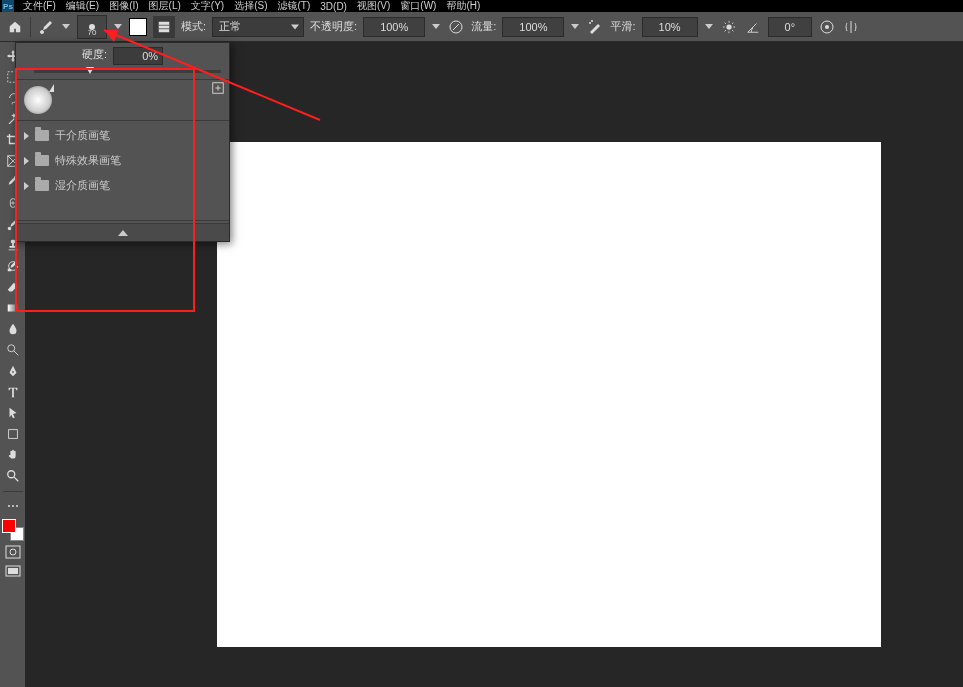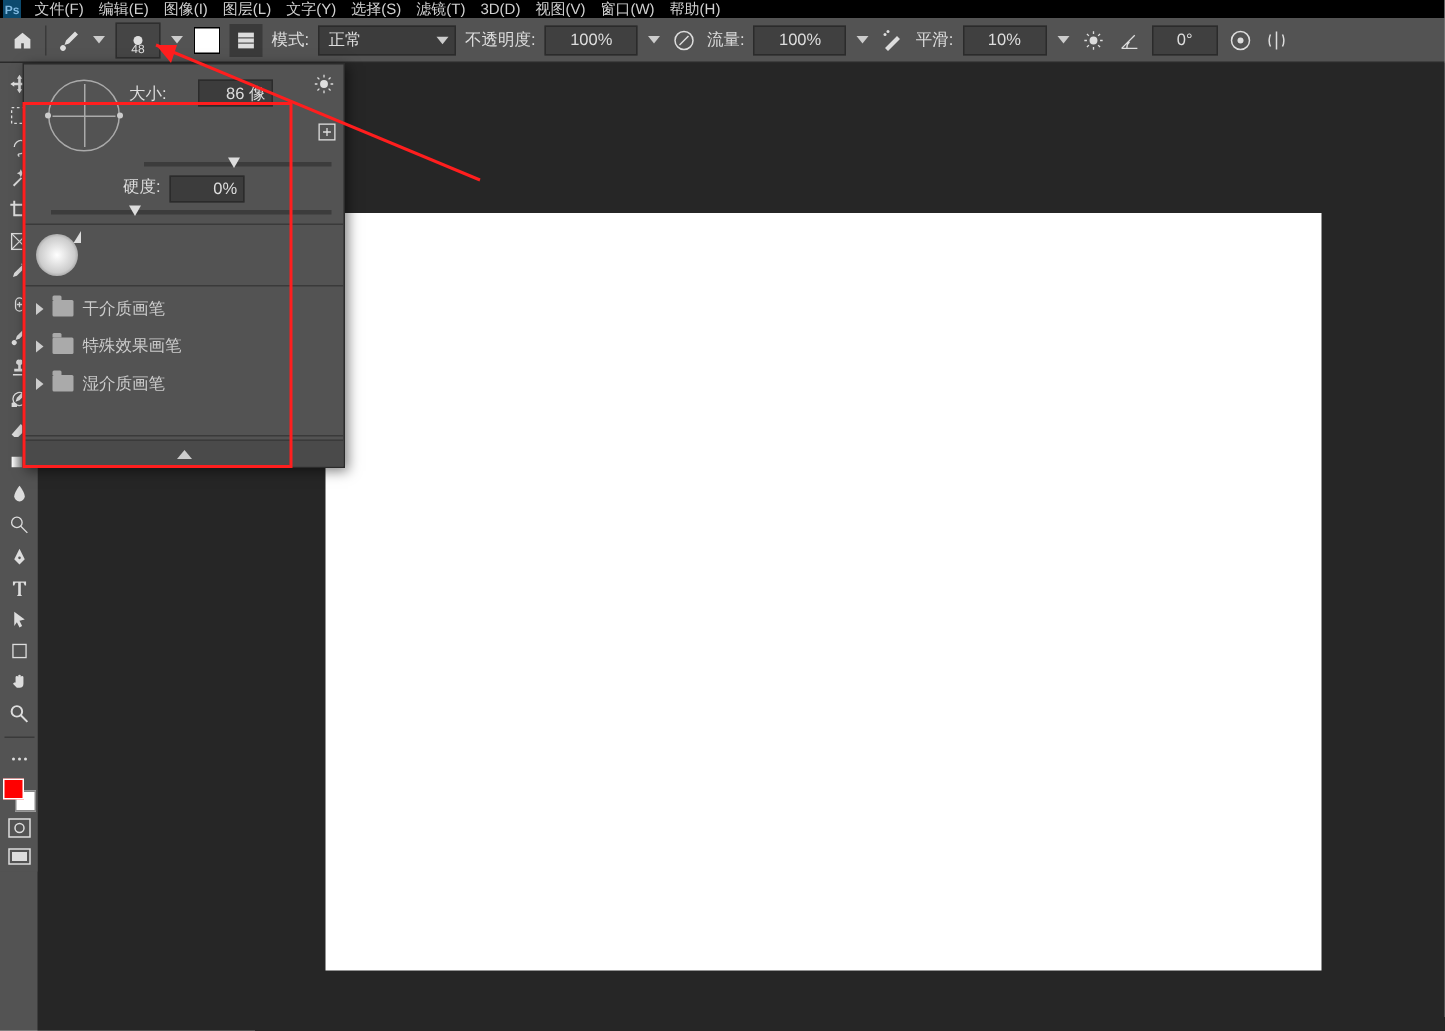--- a/index.html
+++ b/index.html
@@ -95,21 +95,21 @@
   <div class="ob-brush">
     <svg width="16" height="16" viewBox="0 0 16 16">
         <path fill="#ddd" d="M12 2l2 2-6 6-3 1 1-3zM4 11c-1 0-2 1-2 2s1 2 2 2 2-1 2-2-1-2-2-2z"></path>
       </svg>
   </div>
   <div class="ob-dd">
       <span class="chev"></span>
     </div>
   <div class="ob-brushpv">
     <div class="dot"></div>
-    <div class="num">48</div>
+    <div class="num">70</div>
   </div>
   <div class="ob-dd">
       <span class="chev"></span>
     </div>
   <div class="ob-swatch"></div>
   <div class="ob-canvasbtn">
     <svg width="14" height="14" viewBox="0 0 16 16">
         <rect x="2" y="2" width="12" height="12" fill="#ddd"></rect>
         <path stroke="#555" d="M2 6h12M2 10h12"></path>
       </svg>
@@ -321,41 +321,20 @@
     </div>
   <div class="tb-screen">
       <svg width="16" height="14" viewBox="0 0 16 14">
         <rect x="1" y="1" width="14" height="10" fill="none" stroke="#ddd"></rect>
         <rect x="3" y="3" width="10" height="6" fill="#ddd"></rect>
       </svg>
     </div>
 </div>
 
 <div class="brush-popup">
-  <div class="bp-row sl" style="align-items:flex-start">
-    <div class="bp-angle">
-      <div class="dot" style="left:-3px;top:50%;margin-top:-2px"></div>
-      <div class="dot" style="right:-3px;top:50%;margin-top:-2px"></div>
-    </div>
-    <div style="flex:1;padding-top:6px">
-      <div style="display:flex;align-items:center;gap:6px">
-        <span class="bp-label">大小:</span>
-        <input class="bp-input" value="86 像" style="">
-      </div>
-    </div>
-    <div class="bp-gear">
-      <svg width="14" height="14" viewBox="0 0 16 16">
-          <circle cx="8" cy="8" r="3" fill="#ddd"></circle>
-          <path stroke="#ddd" d="M8 1v2M8 13v2M1 8h2M13 8h2M3 3l1.5 1.5M11.5 11.5L13 13M13 3l-1.5 1.5M4.5 11.5L3 13"></path>
-        </svg>
-    </div>
-    <div class="bp-slider" style="left:80px;bottom:2px">
-        <div class="thumb" style="left:45%"></div>
-      </div>
-  </div>
   <div class="bp-add">
     <svg width="14" height="14" viewBox="0 0 16 16">
         <rect x="2" y="2" width="12" height="12" fill="none" stroke="#ddd"></rect>
         <path stroke="#ddd" d="M8 5v6M5 8h6"></path>
       </svg>
   </div>
   <div class="bp-row sl">
     <span class="bp-label" style="width:auto;margin-left:58px">硬度:</span>
     <input class="bp-input" value="0%" style="">
     <div class="bp-slider" style="left:18px">

